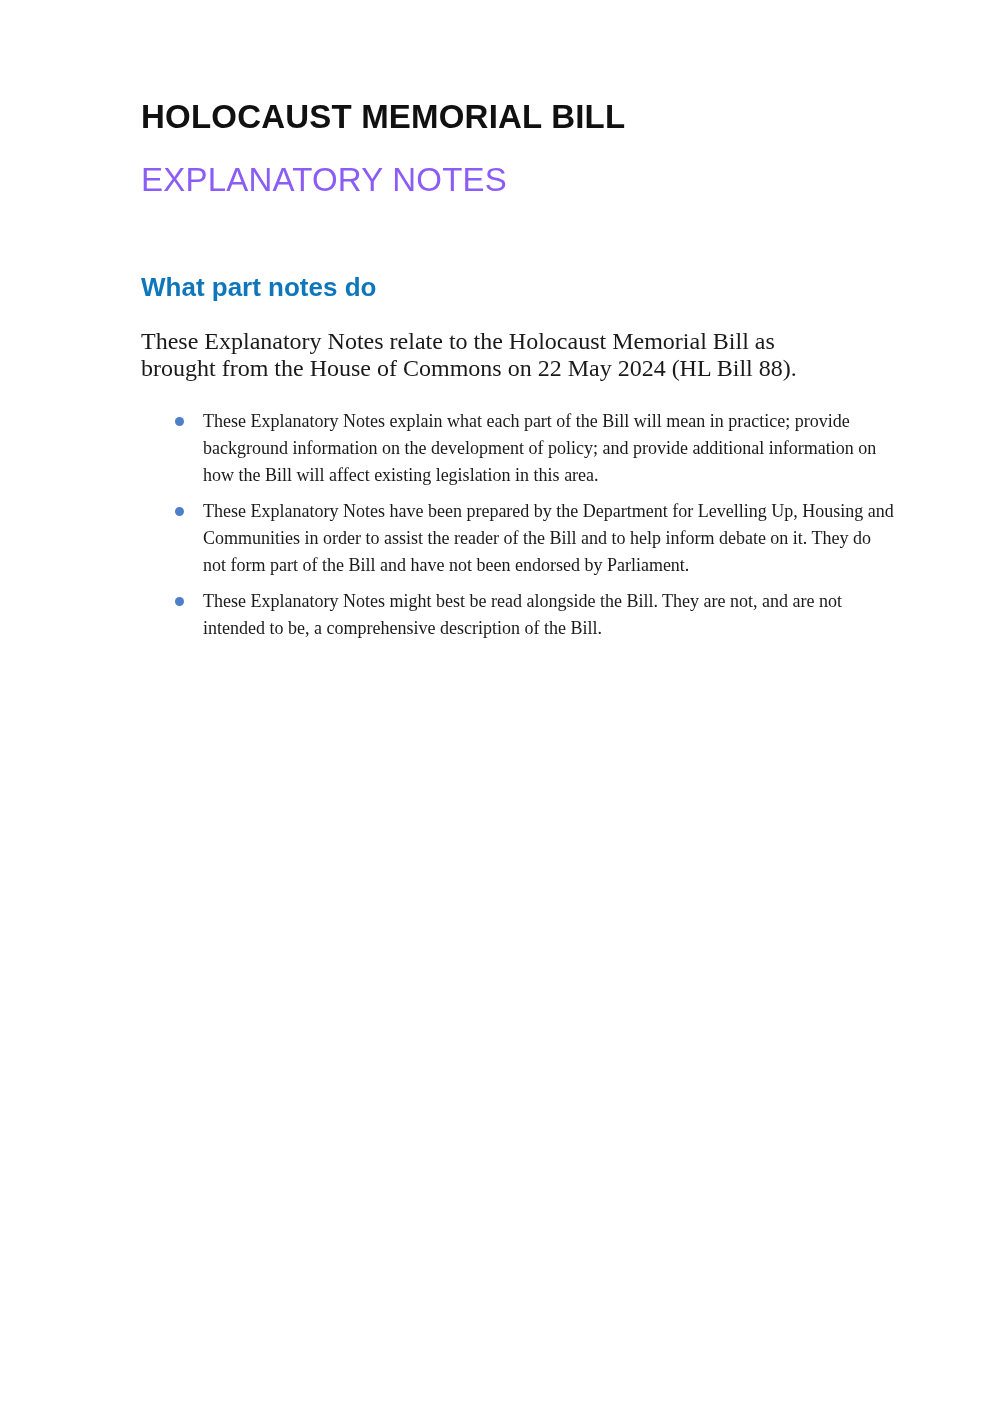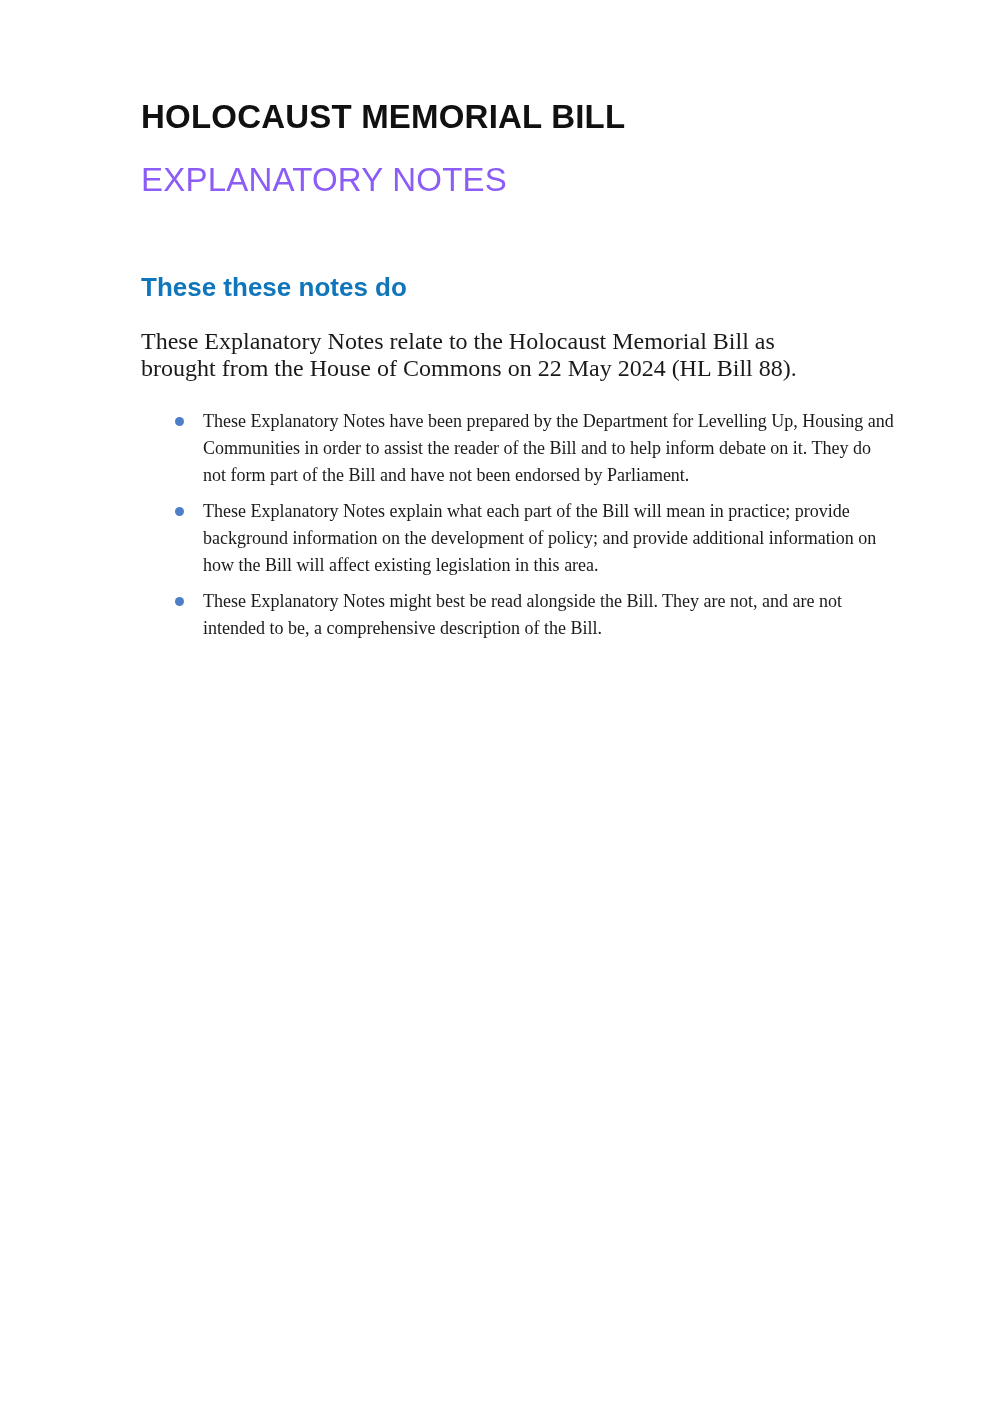--- a/index.html
+++ b/index.html
@@ -110,32 +110,32 @@
 </head>
 <body>
 
 <div class="page">
   <div class="content">
 
     <h1 class="doc-title">HOLOCAUST MEMORIAL BILL</h1>
 
     <h2 class="doc-subtitle">EXPLANATORY NOTES</h2>
 
-    <h3 class="section-heading">These these notes do</h3>
+    <h3 class="section-heading">What part notes do</h3>
 
     <p class="intro">These Explanatory Notes relate to the Holocaust Memorial Bill as brought from the House of Commons on 22 May 2024 (HL Bill 88).</p>
 
     <ul class="bullet-list">
       <li class="bullet-item">
         <span class="dot"></span>
-        <span class="bullet-text">These Explanatory Notes have been prepared by the Department for Levelling Up, Housing and Communities in order to assist the reader of the Bill and to help inform debate on it. They do not form part of the Bill and have not been endorsed by Parliament.</span>
+        <span class="bullet-text">These Explanatory Notes explain what each part of the Bill will mean in practice; provide background information on the development of policy; and provide additional information on how the Bill will affect existing legislation in this area.</span>
       </li>
       <li class="bullet-item">
         <span class="dot"></span>
-        <span class="bullet-text">These Explanatory Notes explain what each part of the Bill will mean in practice; provide background information on the development of policy; and provide additional information on how the Bill will affect existing legislation in this area.</span>
+        <span class="bullet-text">These Explanatory Notes have been prepared by the Department for Levelling Up, Housing and Communities in order to assist the reader of the Bill and to help inform debate on it. They do not form part of the Bill and have not been endorsed by Parliament.</span>
       </li>
       <li class="bullet-item">
         <span class="dot"></span>
         <span class="bullet-text">These Explanatory Notes might best be read alongside the Bill. They are not, and are not intended to be, a comprehensive description of the Bill.</span>
       </li>
     </ul>
   </div>
 
   <div class="footer">
     <span>HL Bill 88–EN</span>

